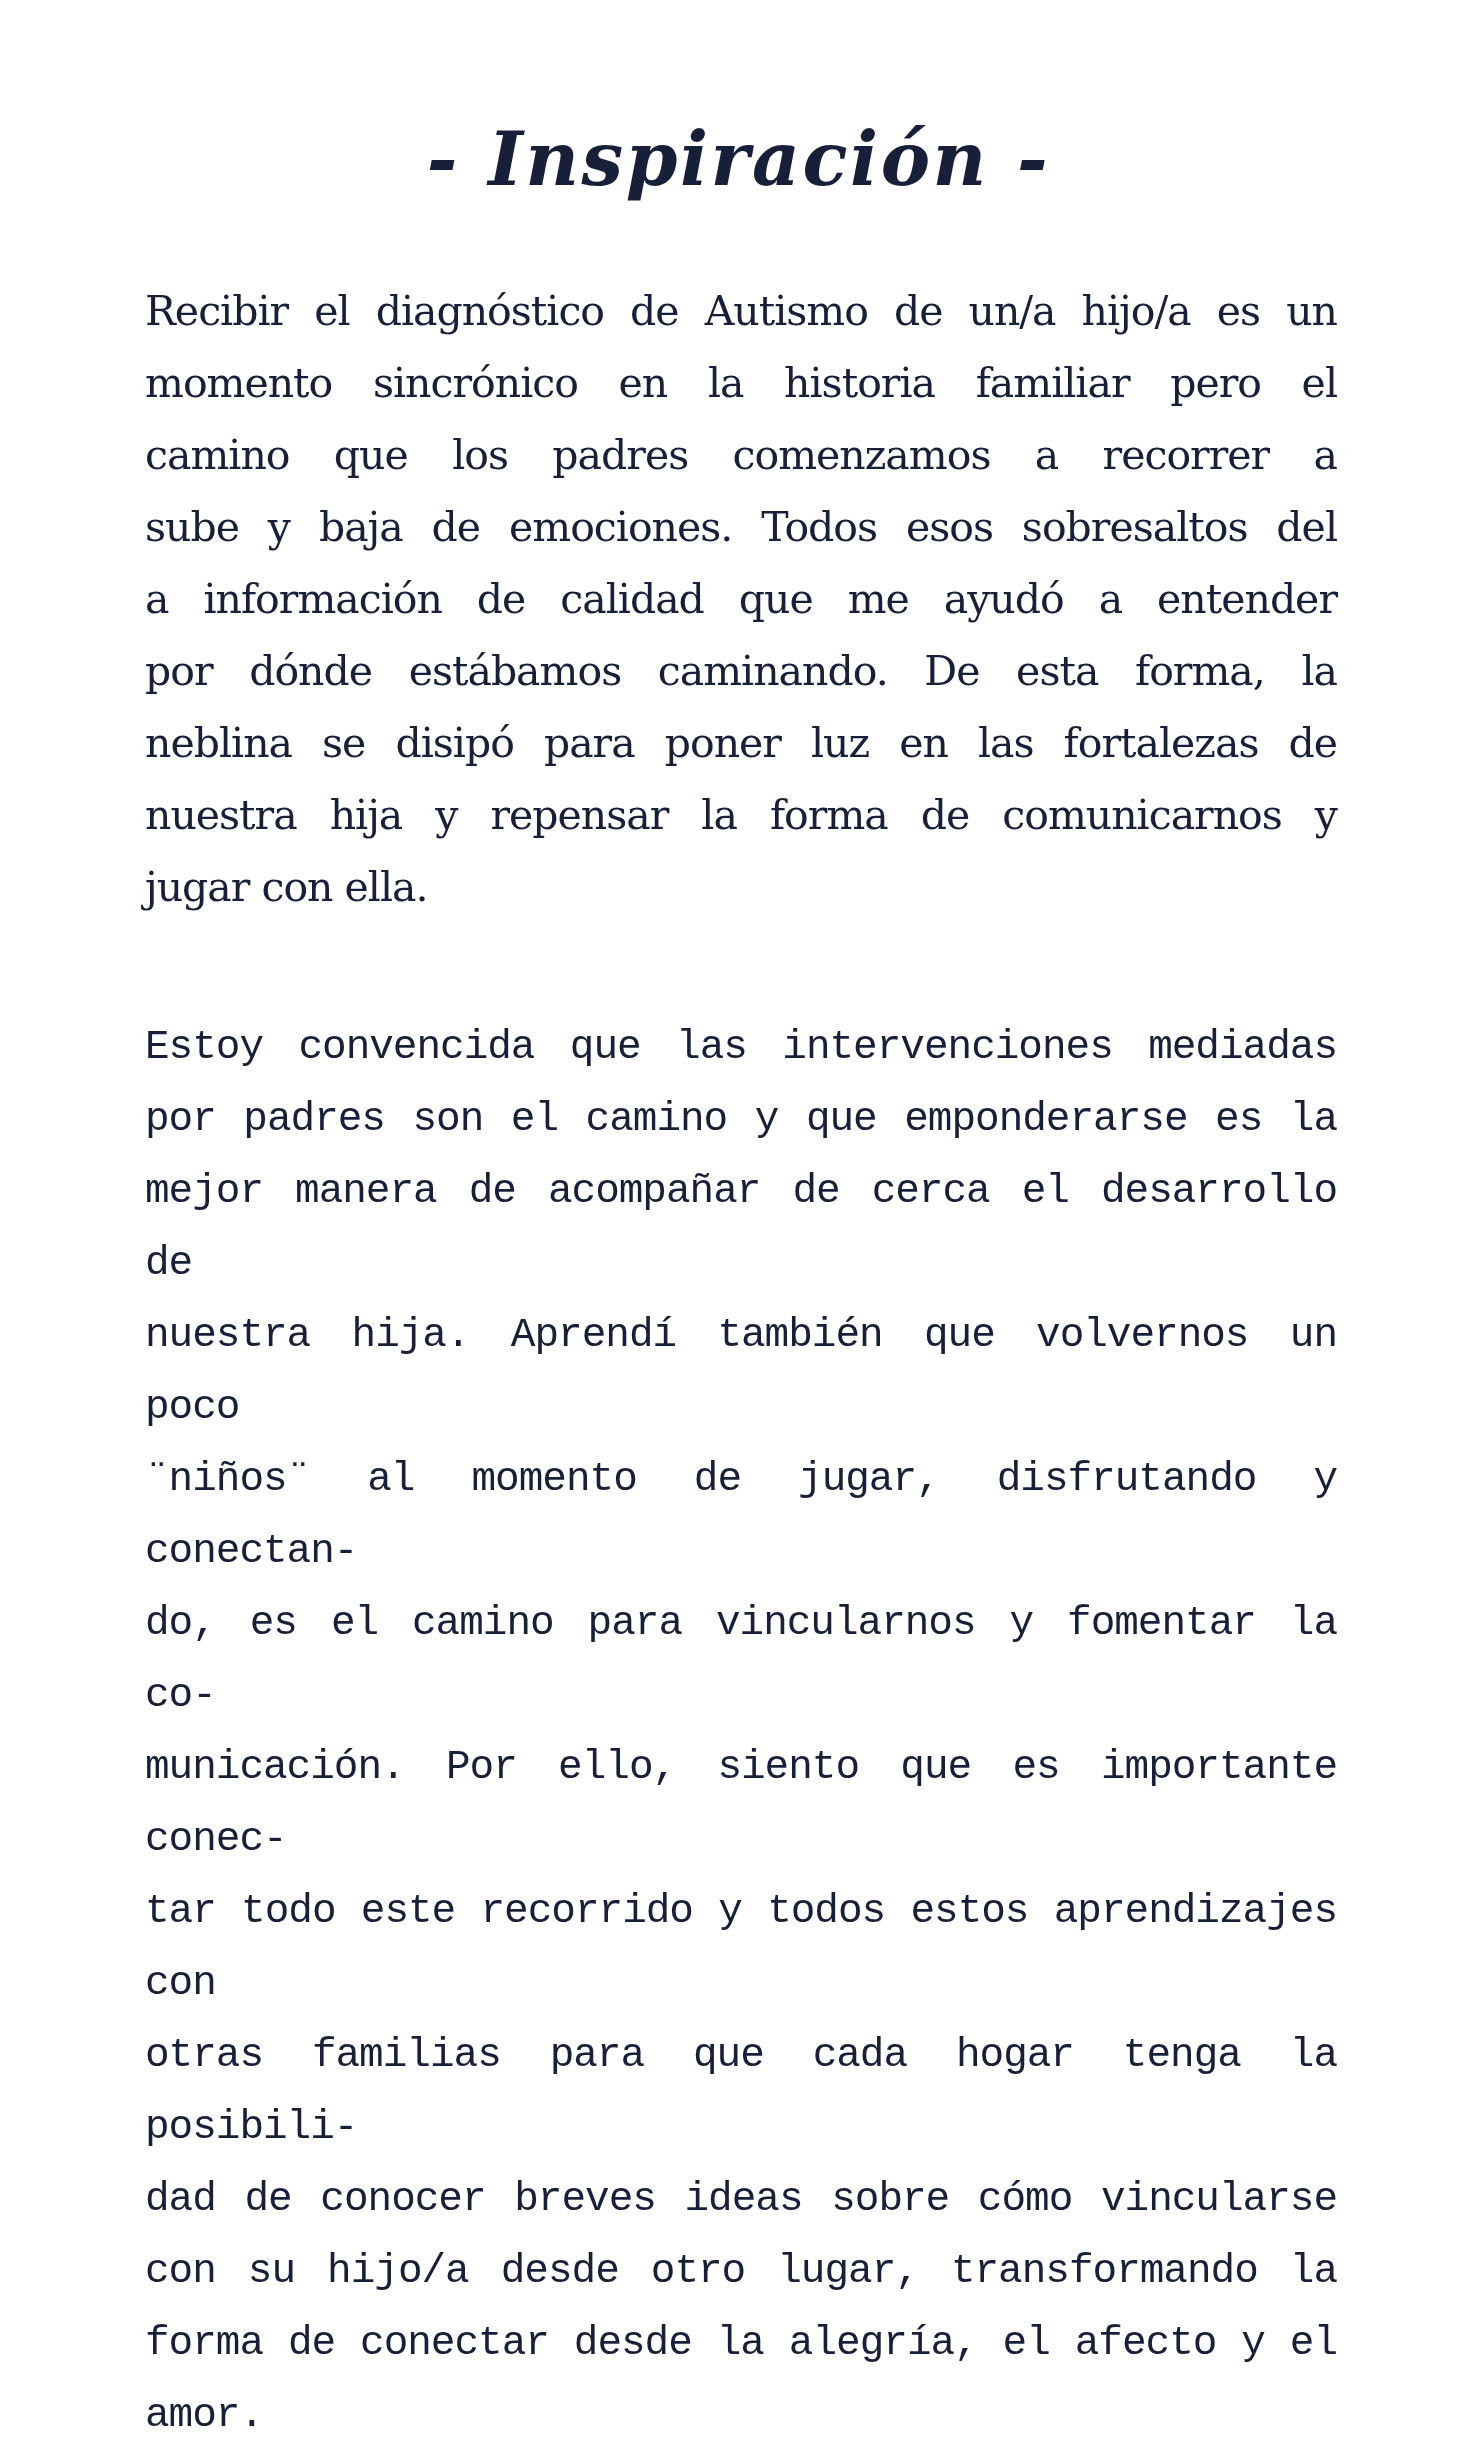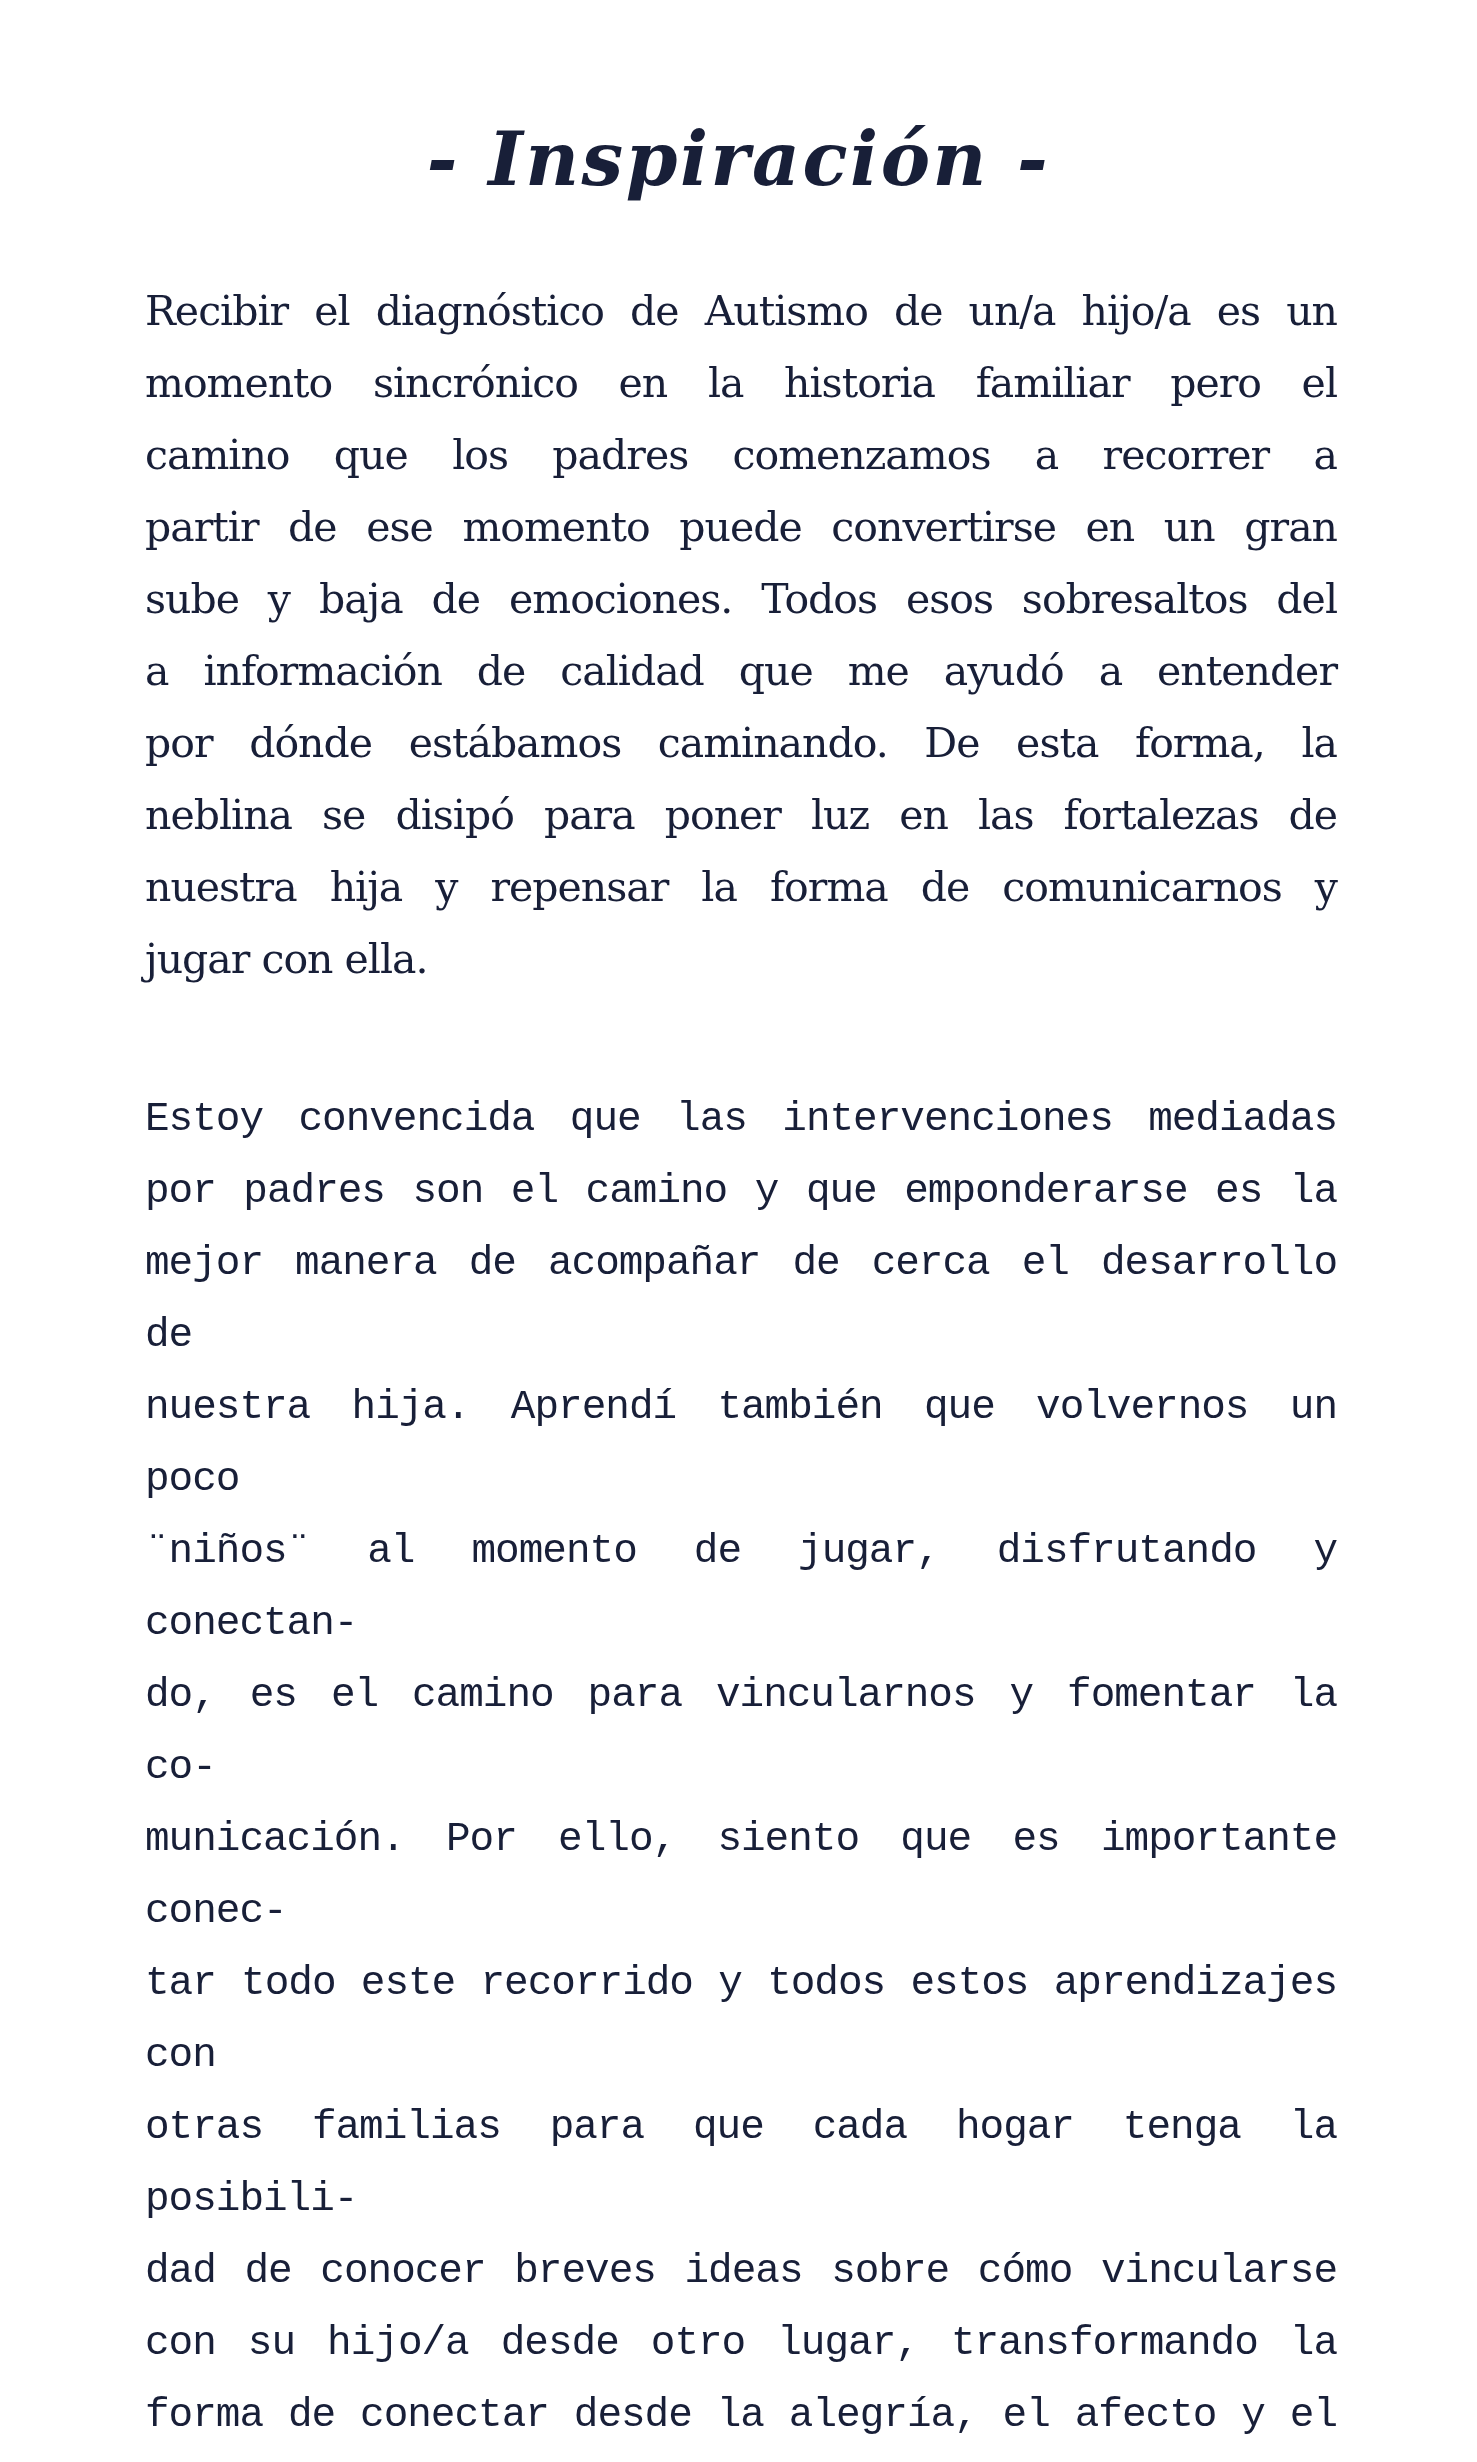--- a/index.html
+++ b/index.html
@@ -59,21 +59,20 @@
 <body style="background: rgb(255, 255, 255);">
 
 <div class="page">
   <h1 class="title" style="color: rgb(24, 31, 56);">- Inspiración -</h1>
 
   <div class="content" style="color: rgb(24, 31, 56);">
     <div class="paragraph">
         <div class="line">Recibir el diagnóstico de Autismo de un/a hijo/a es un</div>
         <div class="line">momento sincrónico en la historia familiar pero el</div>
         <div class="line">camino que los padres comenzamos a recorrer a</div>
-        <div class="line">partir de ese momento puede convertirse en un gran</div>
         <div class="line">sube y baja de emociones. Todos esos sobresaltos del</div>
         <div class="line">a información de calidad que me ayudó a entender</div>
         <div class="line">por dónde estábamos caminando. De esta forma, la</div>
         <div class="line">neblina se disipó para poner luz en las fortalezas de</div>
         <div class="line">nuestra hija y repensar la forma de comunicarnos y</div>
         <div class="line pl">jugar con ella.</div>
       </div>
 
     <div class="paragraph p2">
         <div class="line">Estoy convencida que las intervenciones mediadas</div>

